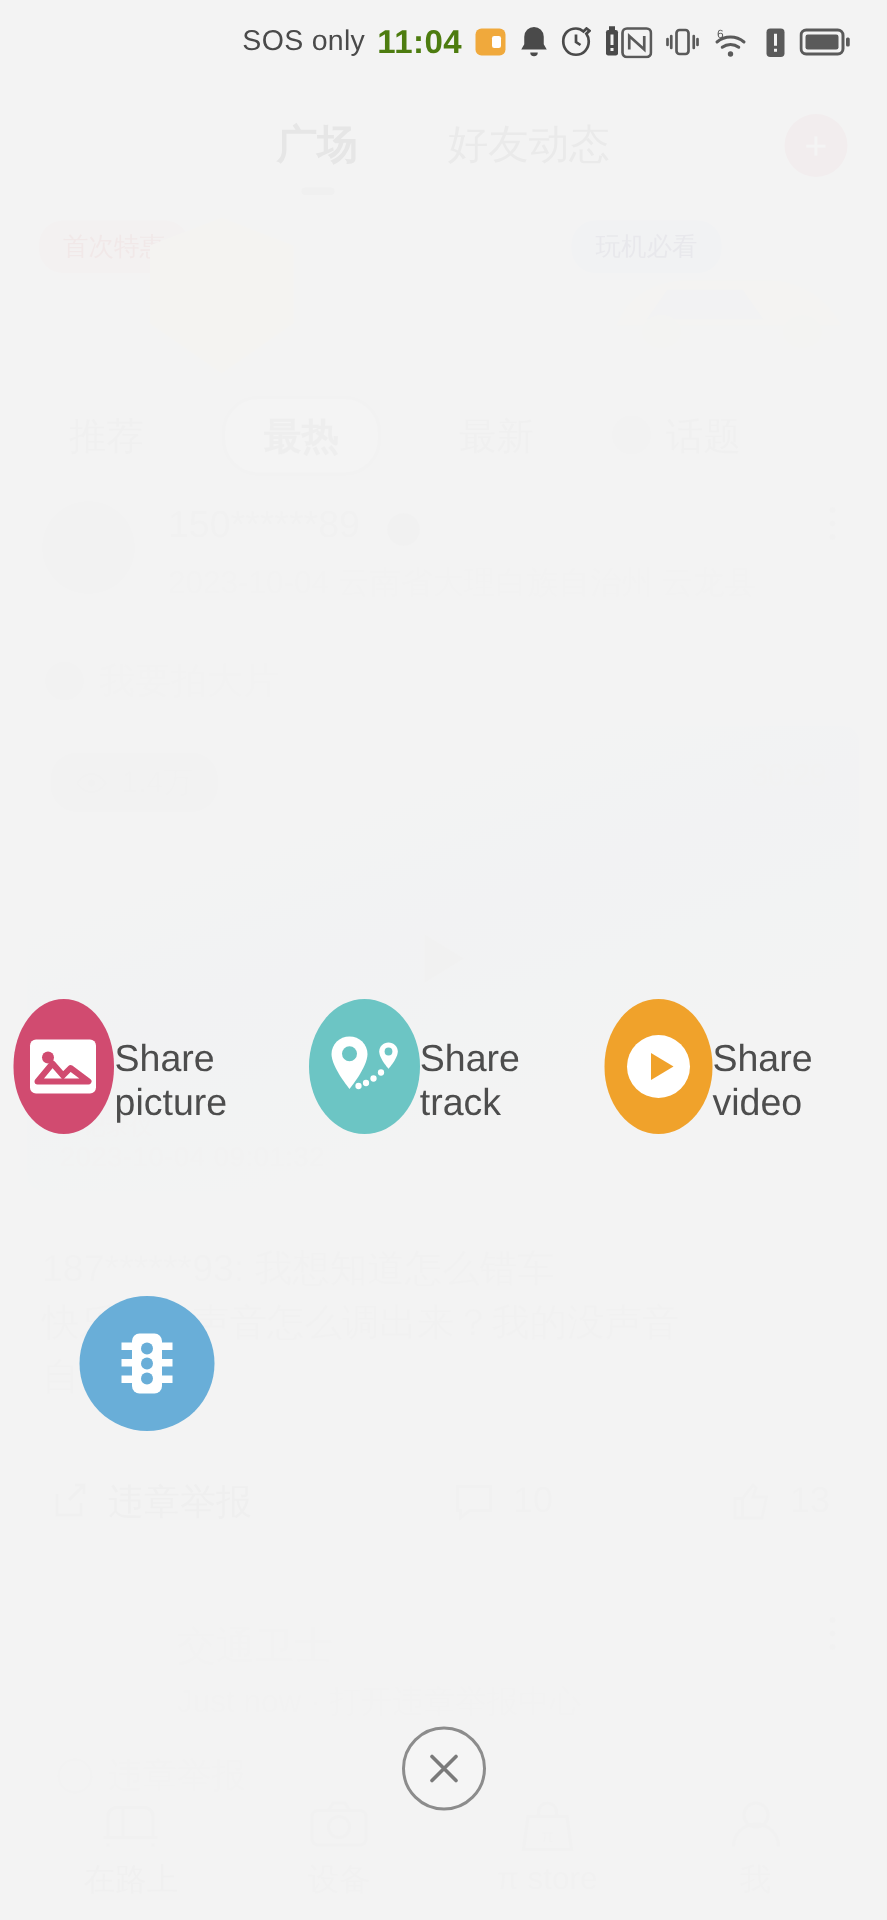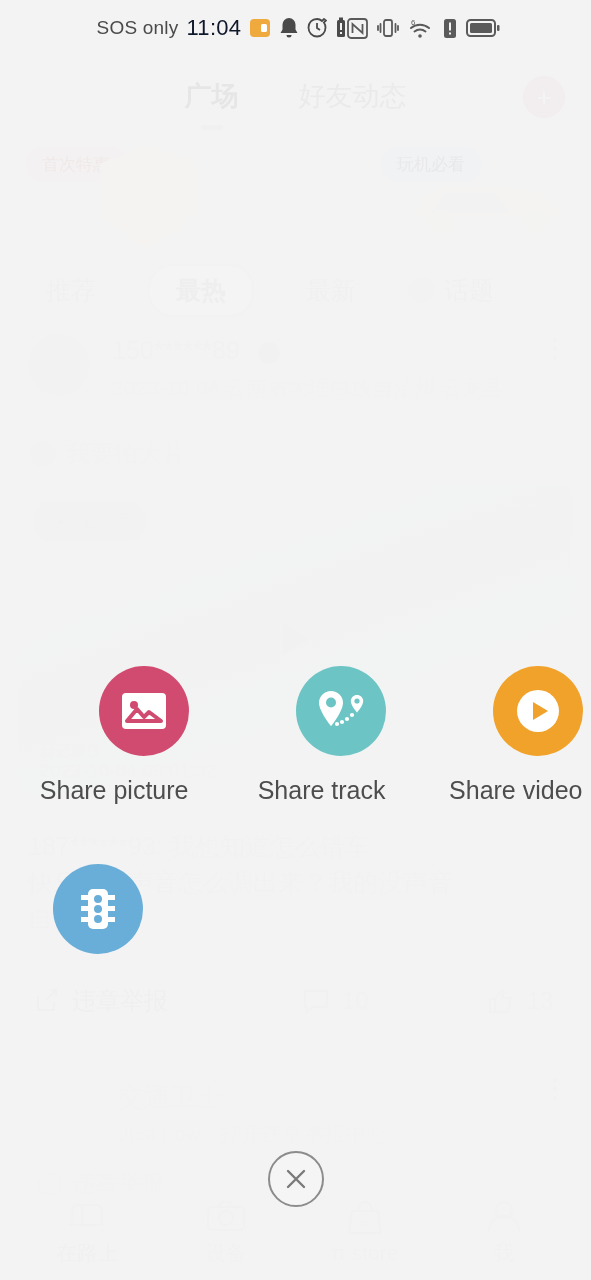--- a/index.html
+++ b/index.html
@@ -12,27 +12,27 @@
   #screen {
     position:relative;
     width:591px; height:1280px;
     background:#f3f3f3;
     overflow:hidden;
   }
 
   
   .statusbar {
     position:absolute; top:0; left:0; right:0; height:56px;
-    display:flex; align-items:center; justify-content:center;
+    display:flex; align-items:center; justify-content:flex-end;
     padding:0 24px 0 30px;
     z-index:60;
   }
   .sb-left { display:flex; align-items:center; gap:8px; }
   .sb-sos { font-size:19px; color:#4a4a4a; letter-spacing:.2px; }
-  .sb-time { font-size:22px; color:#0f172a; font-weight:400; letter-spacing:.3px; }
+  .sb-time { font-size:22px; color:#4d7c0f; font-weight:700; letter-spacing:.3px; }
   .sb-right { display:flex; align-items:center; gap:9px; }
   .ic { display:inline-block; line-height:0; }
 
   
   .backdrop {
     position:absolute; inset:0;
     z-index:10;
     opacity:1;
   }
   .bg-veil {
@@ -186,21 +186,21 @@
   .nav-item { display:flex; flex-direction:column; align-items:center; gap:6px; width:118px; }
   .nav-label { font-size:21px; color:#dedede; }
   .nav-item.active .nav-label { color:#d4d4d4; }
 
   
   .sheet { position:absolute; inset:0; z-index:50; }
   .share-row {
     position:absolute; top:666px; left:0; right:0;
     display:flex; justify-content:space-around; align-items:flex-start;
   }
-  .share-item { width:180px; display:flex; flex-direction:column; align-items:flex-end; }
+  .share-item { width:180px; display:flex; flex-direction:row; align-items:center; }
   .circ {
     width:90px; height:90px; border-radius:50%;
     display:flex; align-items:center; justify-content:center;
   }
   .share-label {
     margin-top:20px; font-size:25px; color:#4d4d4d;
     font-family:"Liberation Sans","DejaVu Sans",sans-serif;
   }
   .report-fab {
     position:absolute; top:864px; left:53px;

